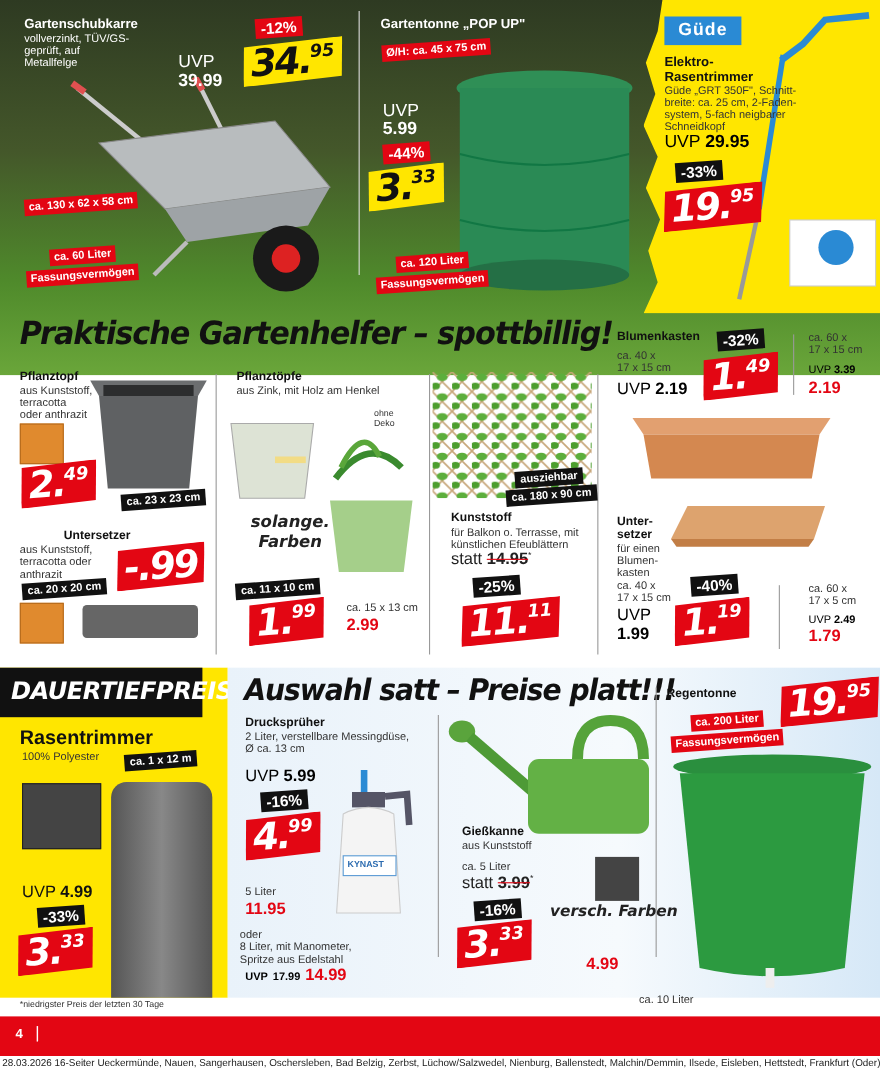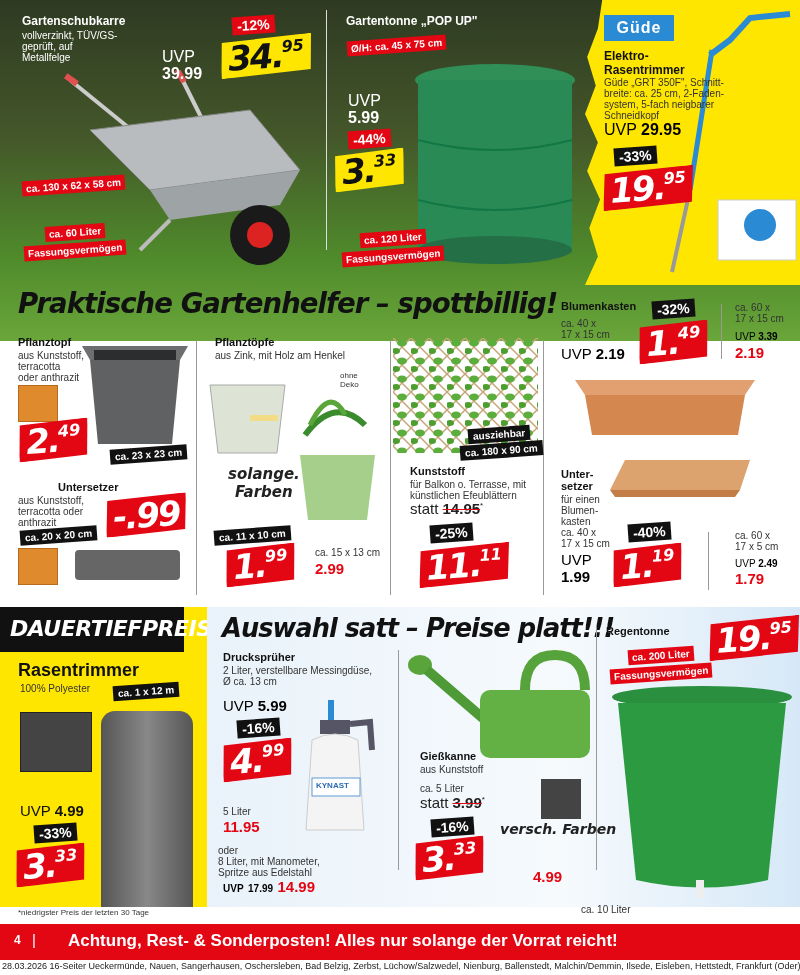--- a/index.html
+++ b/index.html
@@ -349,15 +349,14 @@
 <svg class="abs" style="left:610px;top:685px;" width="190" height="215">
   <ellipse cx="92" cy="12" rx="90" ry="11" fill="#2a8f3e"></ellipse>
   <path d="M8 18 L176 18 L158 195 Q92 210 26 195 Z" fill="#2c9a40"></path>
   <rect x="86" y="195" width="8" height="18" fill="#eee"></rect>
 </svg>
 
 <div class="abs" style="left:18px;top:908px;font-size:8px;color:#333;">*niedrigster Preis der letzten 30 Tage</div>
 <div class="abs footer-bar">
   <span class="abs" style="left:14px;top:9px;font-size:12px;font-weight:bold;">4</span>
   <span class="abs" style="left:32px;top:7px;font-size:15px;">|</span>
-  <span class="abs" style="left:68px;top:7px;font-size:17px;font-weight:bold;white-space:nowrap;">Achtung, Rest- &amp; Sonderposten! Alles nur solange der Vorrat reicht!</span>
 </div>
 <div class="abs towns">28.03.2026 16-Seiter Ueckermünde, Nauen, Sangerhausen, Oschersleben, Bad Belzig, Zerbst, Lüchow/Salzwedel, Nienburg, Ballenstedt, Malchin/Demmin, Ilsede, Eisleben, Hettstedt, Frankfurt (Oder), Torgau, Forst, Bad Dob</div>
 
 </body></html>

